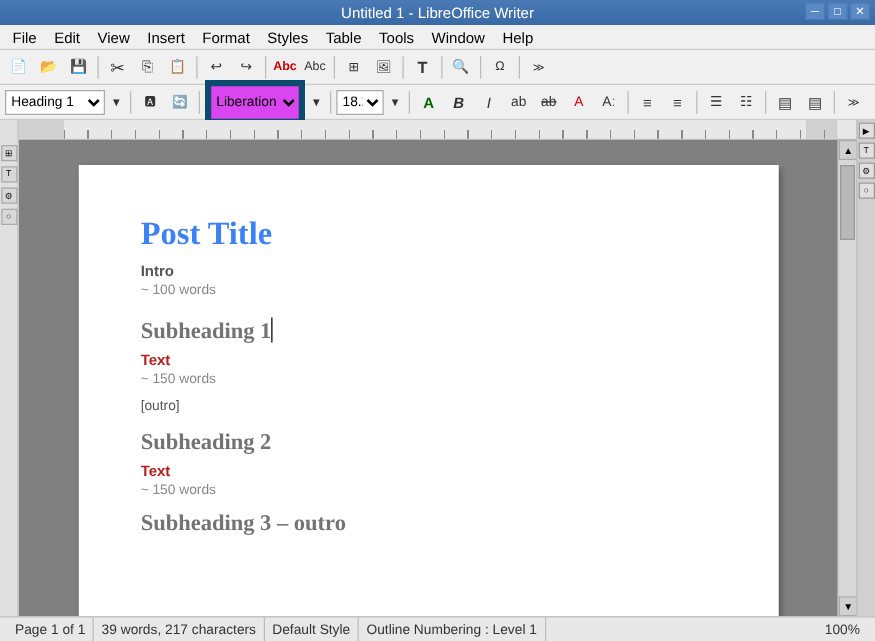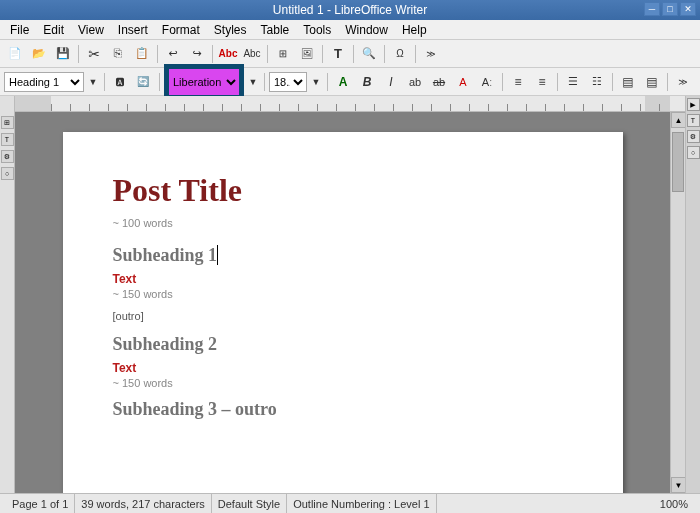--- a/index.html
+++ b/index.html
@@ -128,23 +128,23 @@
       background: white;
       width: 560px;
       margin: 20px auto;
       min-height: 380px;
       box-shadow: 2px 2px 5px rgba(0,0,0,0.4);
       padding: 40px 50px;
       position: relative;
     }
 
     .doc-title {
-      font-size: 32px;
+      font-size: 26px;
       font-weight: bold;
-      color: #7f1d1d;
+      color: #3b82f6;
       margin-bottom: 8px;
       font-family: 'Liberation Serif', Georgia, serif;
     }
     .doc-intro-label {
       font-size: 12px;
       font-weight: bold;
       color: #555;
       margin-bottom: 2px;
     }
     .doc-intro-words {
@@ -394,20 +394,21 @@
 
       <div class="ruler">
         <div class="ruler-content"></div>
         <div class="ruler-marks"></div>
       </div>
 
       <div style="display:flex;flex:1;overflow:hidden;">
         <div class="document-area">
           <div class="page">
             <div class="doc-title">Post Title</div>
+            <div class="doc-intro-label">Intro</div>
             <div class="doc-intro-words">~ 100 words</div>
 
             <div class="doc-subheading"><span>Subheading 1</span><span class="cursor-line"></span></div>
             <div class="doc-text-label">Text</div>
             <div class="doc-text-words">~ 150 words</div>
             <div class="doc-image-placeholder">[outro]</div>
 
             <div class="doc-subheading">Subheading 2</div>
             <div class="doc-text-label">Text</div>
             <div class="doc-text-words">~ 150 words</div>

